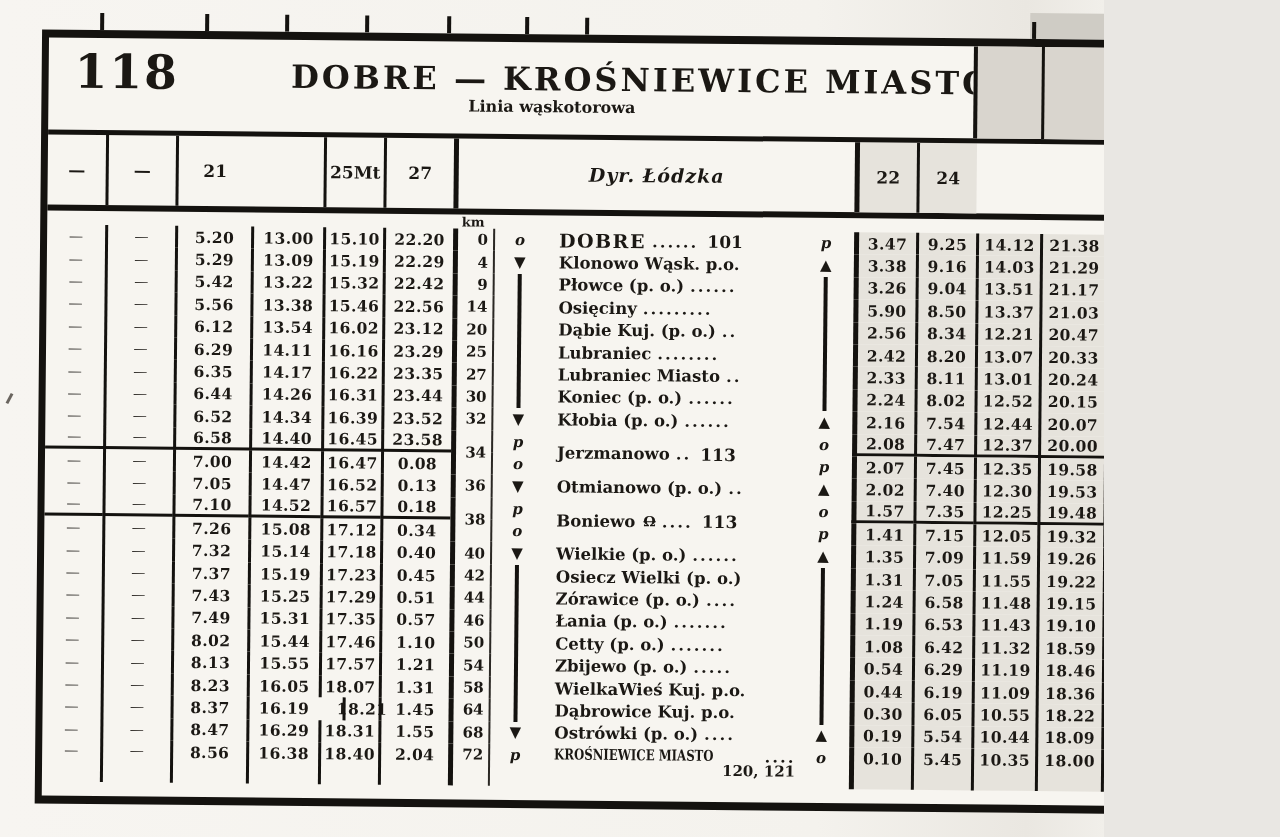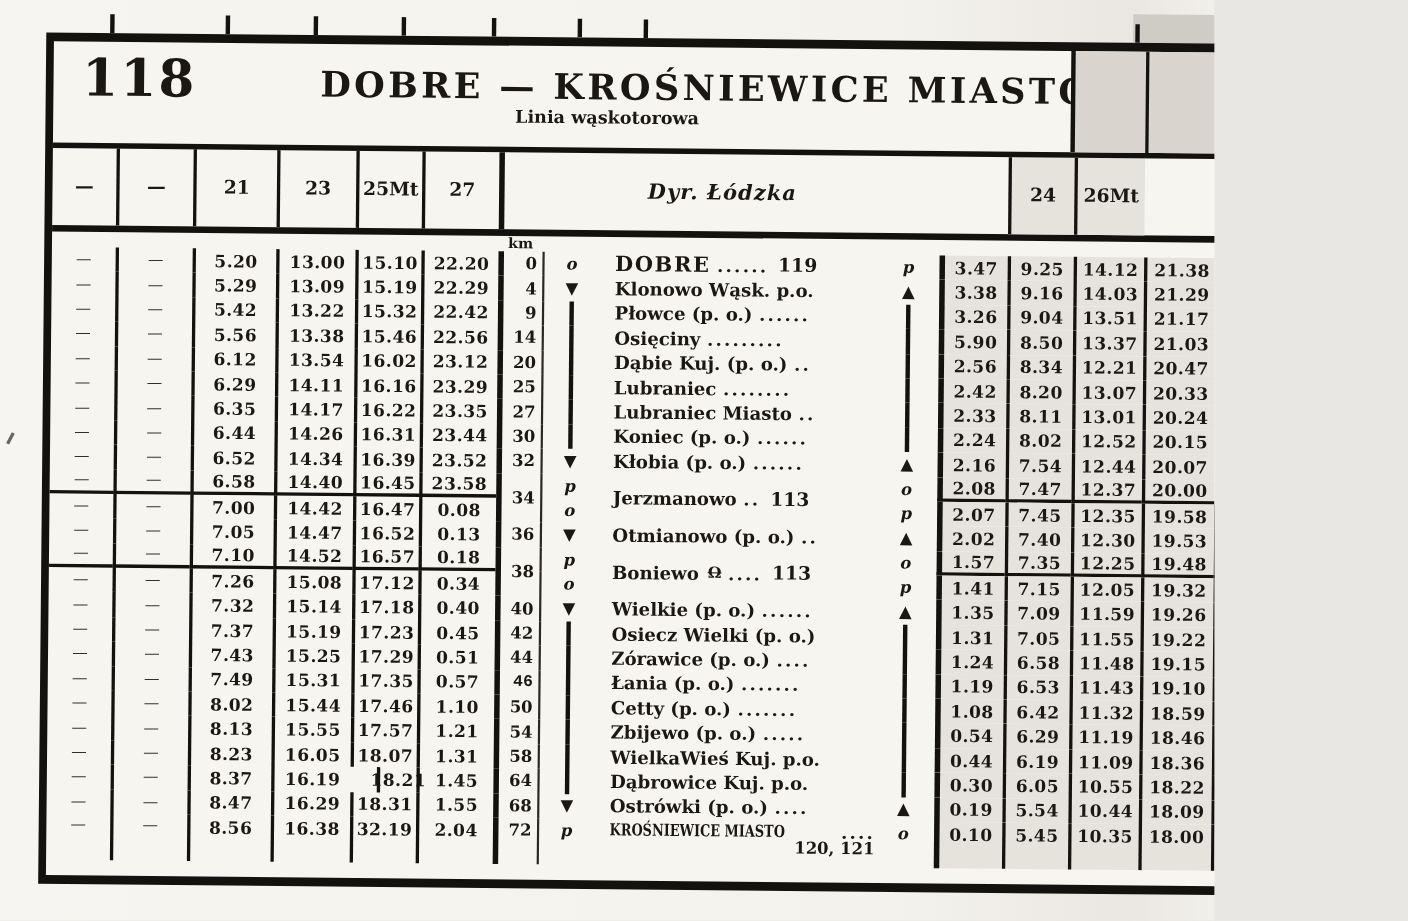--- a/index.html
+++ b/index.html
@@ -82,47 +82,46 @@
         </div>
         <div class="route-no">118</div>
         <div class="main-title">DOBRE — KROŚNIEWICE MIASTO</div>
         <div class="sub-title">Linia wąskotorowa</div>
       </div>
 
       <div class="header-band">
         <div class="hcell" style="grid-column:1">—</div>
         <div class="hcell bl3" style="grid-column:2">—</div>
         <div class="hcell bl3" style="grid-column:3">21</div>
-        <div class="hcell bl3" style="grid-column:4">23</div>
         <div class="hcell bl3" style="grid-column:5">25Mt</div>
         <div class="hcell bl3" style="grid-column:6">27</div>
         <div class="hcell bl5 direction" style="grid-column:7 / span 4">Dyr. Łódzka</div>
+        <div class="hcell bl5 shadeA" style="grid-column:11">22</div>
         <div class="hcell bl3 shadeA" style="grid-column:12">24</div>
-        <div class="hcell bl3 shadeA" style="grid-column:13">26Mt</div>
         <div class="hcell bl3 shadeB" style="grid-column:15"></div>
         <div class="hcell bl3 shadeB" style="grid-column:16"></div>
       </div>
 
       <div class="tbody">
         <span class="kmlabel">km</span>
       <div class="cell dash " style="grid-area: 1 / 1;">—</div>
           <div class="cell dash bl3" style="grid-area: 1 / 2;">—</div>
           <div class="cell time bl3" style="grid-area: 1 / 3;">5.20</div>
           <div class="cell time bl3" style="grid-area: 1 / 4;">13.00</div>
           <div class="cell time bl3" style="grid-area: 1 / 5;">15.10</div>
           <div class="cell time bl3" style="grid-area: 1 / 6;">22.20</div>
           <div class="cell kmc bl5" style="grid-area: 1 / 7;">0</div>
           <div class="cell symc bl2" style="grid-area: 1 / 8;">
             <span class="sym-letter">o</span>
           </div>
           <div class="cell stc " style="grid-area: 1 / 9;">
             <div style="display: flex; align-items: center;">
               <span class="big">DOBRE</span>
               <span class="dots">......</span>
-              <span class="ref">119</span>
+              <span class="ref">101</span>
             </div>
           </div>
           <div class="cell symc " style="grid-area: 1 / 10;">
             <span class="sym-letter">p</span>
           </div>
           <div class="cell time bl5 shadeA" style="grid-area: 1 / 11;">3.47</div>
           <div class="cell time bl3 shadeA" style="grid-area: 1 / 12;">9.25</div>
           <div class="cell time bl3 shadeA" style="grid-area: 1 / 13;">14.12</div>
           <div class="cell time bl3 shadeA" style="grid-area: 1 / 14;">21.38</div>
           <div class="cell dash bl3 shadeB" style="grid-area: 1 / 15;">—</div>
@@ -513,21 +512,21 @@
           <div class="cell time bl3 shadeA" style="grid-area: 17 / 13;">11.48</div>
           <div class="cell time bl3 shadeA" style="grid-area: 17 / 14;">19.15</div>
           <div class="cell dash bl3 shadeB" style="grid-area: 17 / 15;">—</div>
           <div class="cell dash bl3 shadeB" style="grid-area: 17 / 16;">—</div>
           <div class="cell dash " style="grid-area: 18 / 1;">—</div>
           <div class="cell dash bl3" style="grid-area: 18 / 2;">—</div>
           <div class="cell time bl3" style="grid-area: 18 / 3;">7.49</div>
           <div class="cell time bl3" style="grid-area: 18 / 4;">15.31</div>
           <div class="cell time bl3" style="grid-area: 18 / 5;">17.35</div>
           <div class="cell time bl3" style="grid-area: 18 / 6;">0.57</div>
-          <div class="cell kmc bl5" style="grid-area: 18 / 7; font-family: Liberation Mono, monospace;">46</div>
+          <div class="cell kmc bl5" style="grid-area: 18 / 7;">46</div>
           <div class="cell symc bl2" style="grid-area: 18 / 8;">
             <div class="stem"></div>
           </div>
           <div class="cell stc " style="grid-area: 18 / 9;">
             <div style="display: flex; align-items: center;">
               <span class="">Łania (p. o.)</span>
               <span class="dots">.......</span>
             </div>
           </div>
           <div class="cell symc " style="grid-area: 18 / 10;">
@@ -659,21 +658,21 @@
           <div class="cell time bl5 shadeA" style="grid-area: 23 / 11;">0.19</div>
           <div class="cell time bl3 shadeA" style="grid-area: 23 / 12;">5.54</div>
           <div class="cell time bl3 shadeA" style="grid-area: 23 / 13;">10.44</div>
           <div class="cell time bl3 shadeA" style="grid-area: 23 / 14;">18.09</div>
           <div class="cell dash bl3 shadeB" style="grid-area: 23 / 15;">—</div>
           <div class="cell dash bl3 shadeB" style="grid-area: 23 / 16;">—</div>
           <div class="cell dash topalign " style="grid-area: 24 / 1;">—</div>
           <div class="cell dash topalign bl3" style="grid-area: 24 / 2;">—</div>
           <div class="cell time topalign bl3" style="grid-area: 24 / 3;">8.56</div>
           <div class="cell time topalign bl3" style="grid-area: 24 / 4;">16.38</div>
-          <div class="cell time topalign bl3" style="grid-area: 24 / 5;">32.19</div>
+          <div class="cell time topalign bl3" style="grid-area: 24 / 5;">18.40</div>
           <div class="cell time topalign bl3" style="grid-area: 24 / 6;">2.04</div>
           <div class="cell kmc topalign bl5" style="grid-area: 24 / 7;">72</div>
           <div class="cell symc topalign bl2" style="grid-area: 24 / 8;">
             <span class="sym-letter">p</span>
           </div>
           <div class="cell stc " style="grid-area: 24 / 9; flex-direction: column; align-items: flex-start; justify-content: flex-start; padding-top: 1px;">
             <div style="display: flex; align-items: center;">
               <span class="cond">KROŚNIEWICE MIASTO</span>
               <span class="dots">....</span>
             </div>

